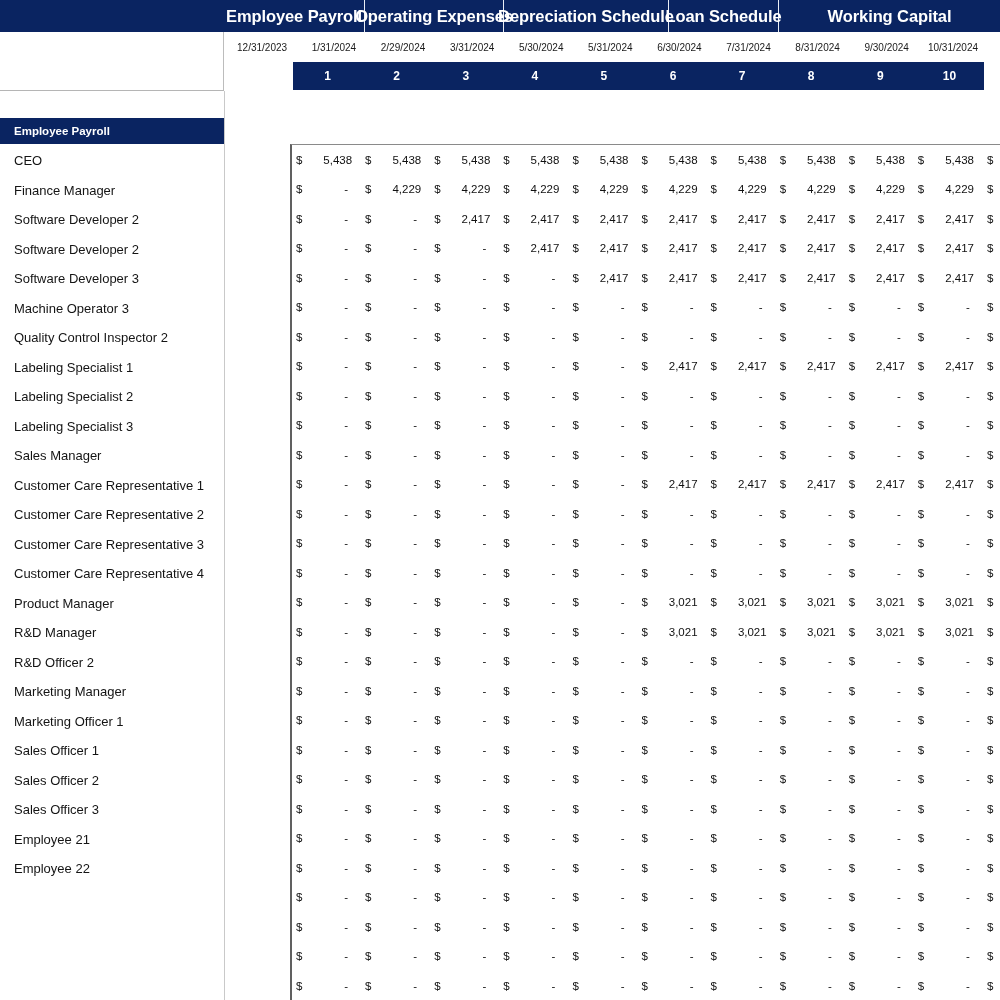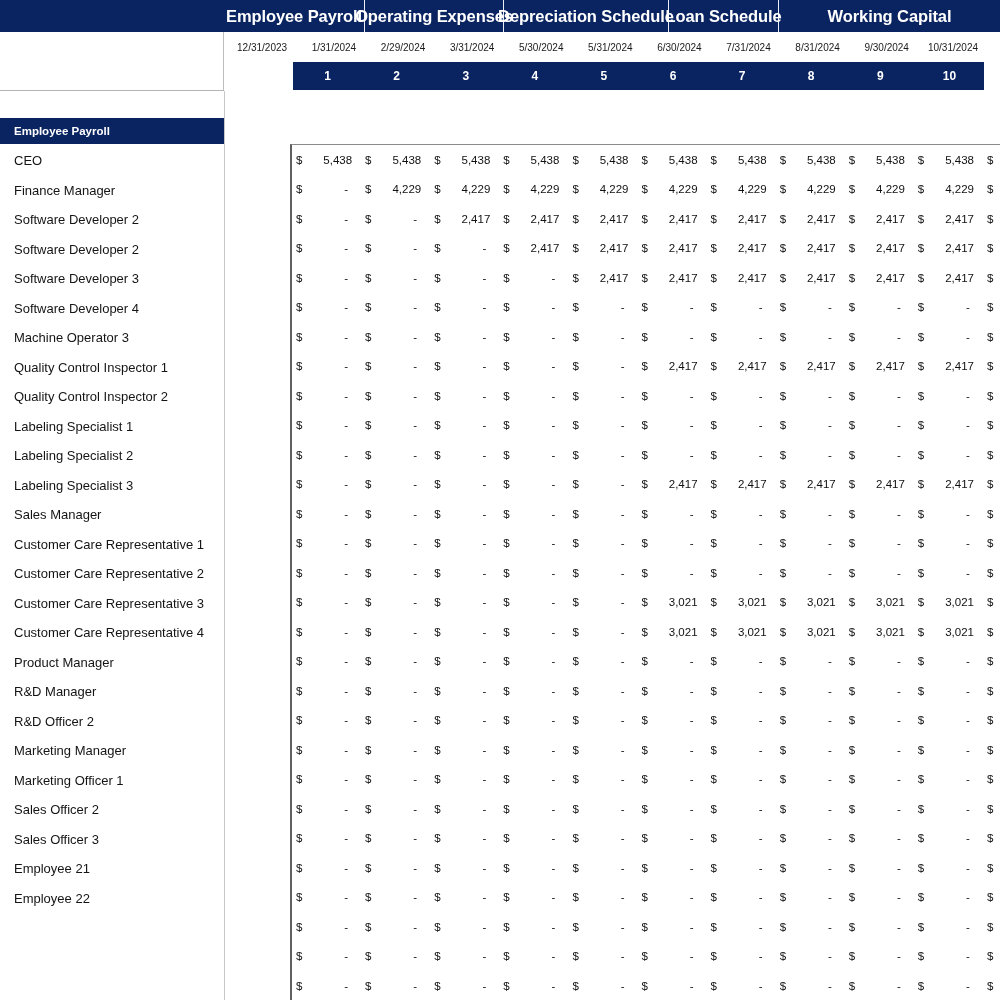--- a/index.html
+++ b/index.html
@@ -224,37 +224,36 @@
   <div class="tl-divider2"></div>
   <div class="col-sep"></div>
 
   <div class="sidebar" id="sidebar">
     <div class="section-head">Employee Payroll</div>
   <div class="row-label">CEO</div>
       <div class="row-label">Finance Manager</div>
       <div class="row-label">Software Developer 2</div>
       <div class="row-label">Software Developer 2</div>
       <div class="row-label">Software Developer 3</div>
-      <div class="row-label">Software Developer 4</div>
       <div class="row-label">Machine Operator 3</div>
-      <div class="row-label">Quality Control Inspector 1</div>
       <div class="row-label">Quality Control Inspector 2</div>
       <div class="row-label">Labeling Specialist 1</div>
       <div class="row-label">Labeling Specialist 2</div>
       <div class="row-label">Labeling Specialist 3</div>
       <div class="row-label">Sales Manager</div>
       <div class="row-label">Customer Care Representative 1</div>
       <div class="row-label">Customer Care Representative 2</div>
       <div class="row-label">Customer Care Representative 3</div>
       <div class="row-label">Customer Care Representative 4</div>
       <div class="row-label">Product Manager</div>
       <div class="row-label">R&amp;D Manager</div>
       <div class="row-label">R&amp;D Officer 2</div>
       <div class="row-label">Marketing Manager</div>
       <div class="row-label">Marketing Officer 1</div>
+      <div class="row-label">Sales Officer 1</div>
       <div class="row-label">Sales Officer 2</div>
       <div class="row-label">Sales Officer 3</div>
       <div class="row-label">Employee 21</div>
       <div class="row-label">Employee 22</div>
     </div>
 
   <div class="grid" id="grid">
       <div class="drow">
         <div class="dcell">
           <span class="sym">$</span>

